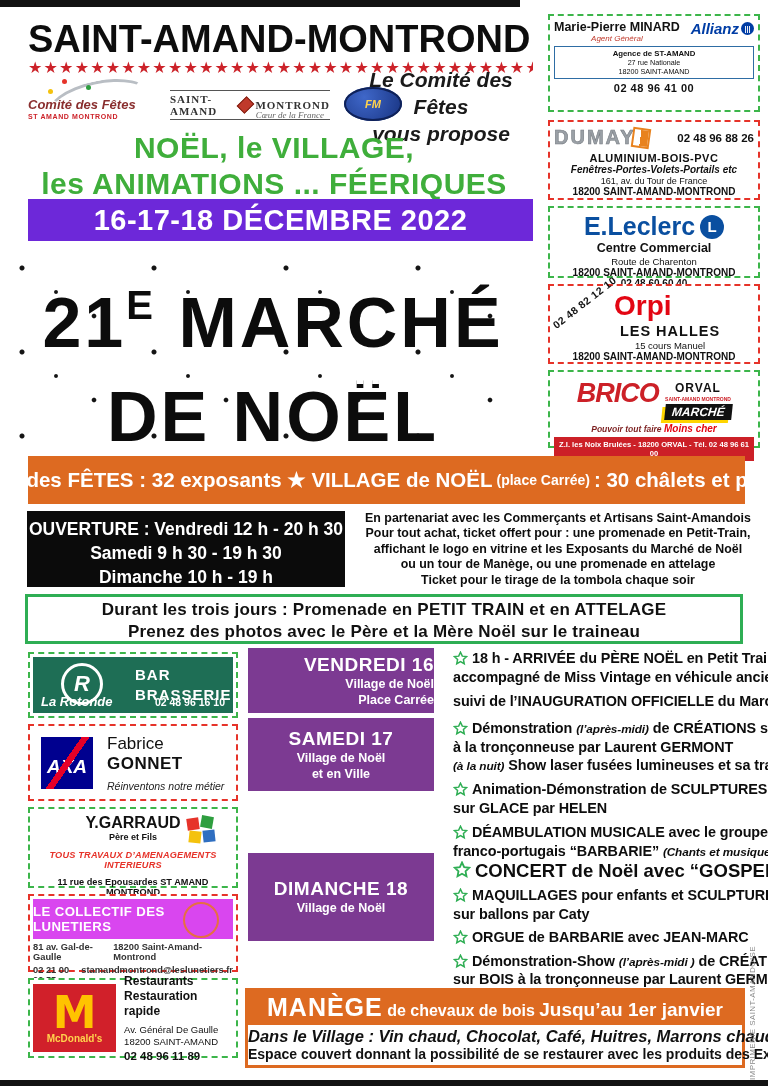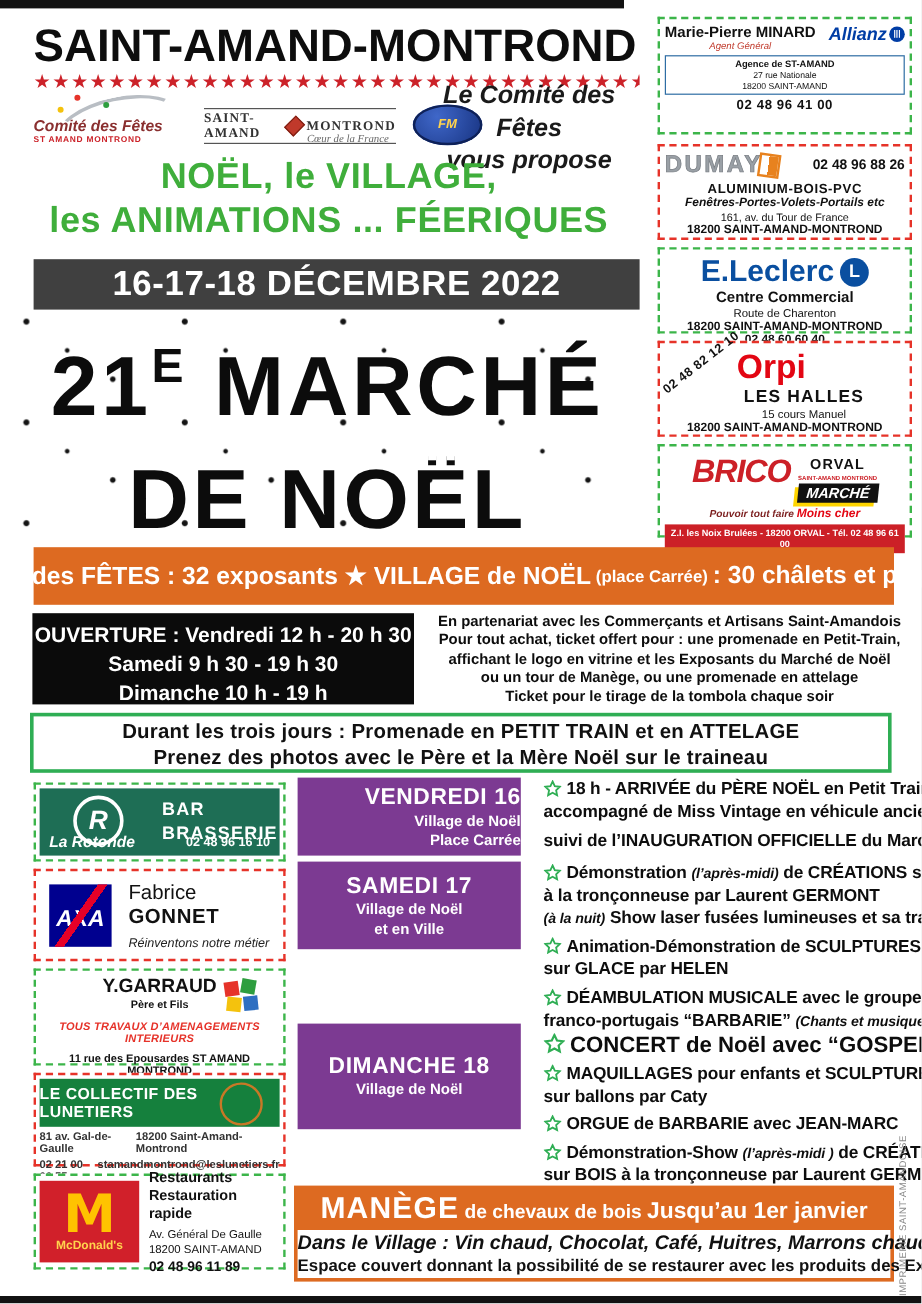--- a/index.html
+++ b/index.html
@@ -28,21 +28,21 @@
   .ville-word{font-size:11px;letter-spacing:1px;color:#333;font-weight:700;}
   .diamond{width:12px;height:12px;background:#c0392b;transform:rotate(45deg);border:1px solid #7d1f12;}
   .ville-tag{position:absolute;right:6px;top:28px;font-size:9px;font-style:italic;color:#666;}
   .radio-logo{width:58px;height:34px;border-radius:50%;background:radial-gradient(circle at 35% 30%,#3f67c9,#16317e);
               display:flex;align-items:center;justify-content:center;box-shadow:inset 0 0 0 2px #0e2158;}
   .radio-txt{color:#ffd34d;font-size:11px;font-weight:900;font-style:italic;}
   .propose{left:350px;top:66px;width:182px;text-align:center;font-size:21px;font-weight:800;
            font-style:italic;line-height:27px;color:#1a1a1a;}
   .slogan{left:0;top:130px;width:548px;text-align:center;color:#3fae3b;font-weight:800;
           font-size:30px;line-height:36px;letter-spacing:.5px;}
-  .date-banner{left:28px;top:216px;width:505px;height:42px;background:#404040;color:#fff;
+  .date-banner{left:28px;top:199px;width:505px;height:42px;background:#6d28d9;color:#fff;
                display:flex;align-items:center;justify-content:center;font-size:29px;font-weight:800;letter-spacing:.5px;}
   
   .big-title{left:8px;top:258px;width:530px;height:196px;text-align:center;
      background-image:radial-gradient(circle at 14px 10px,#141414 2px,transparent 3px),
                       radial-gradient(circle at 86px 58px,#141414 1.8px,transparent 2.8px),
                       radial-gradient(circle at 48px 34px,#141414 1.4px,transparent 2.4px);
      background-size:132px 84px;}
   .snow-line{position:relative;font-size:70px;font-weight:900;letter-spacing:3px;line-height:94px;color:#0c0c0c;white-space:nowrap;}
   .snow-line .white-cap{position:absolute;left:0;top:0;width:100%;color:#fff;
      clip-path:inset(0 0 76% 0);transform:translateY(-4px);}
@@ -124,21 +124,21 @@
   .axa-n2{font-size:17px;font-weight:800;letter-spacing:.5px;}
   .axa-tag{font-size:10.5px;font-style:italic;margin-top:6px;color:#222;}
   .gar-box{position:relative;text-align:center;height:100%;}
   .gar-name{font-size:16px;font-weight:800;margin-top:2px;}
   .gar-sub{font-size:9px;font-weight:700;}
   .gar-squares{position:absolute;right:16px;top:2px;width:30px;height:30px;}
   .gar-squares i{position:absolute;width:12px;height:12px;}
   .gar-serv{color:#e6332a;font-size:9.2px;font-weight:800;font-style:italic;margin-top:8px;letter-spacing:.2px;}
   .gar-addr{font-size:9.2px;font-weight:700;margin-top:7px;}
   .gar-phone{font-size:12.5px;font-weight:800;letter-spacing:2px;margin-top:2px;}
-  .lun-dark{position:relative;background:#15803d;height:40px;display:flex;align-items:center;justify-content:center;overflow:hidden;}
+  .lun-dark{position:relative;background:#d946ef;height:40px;display:flex;align-items:center;justify-content:center;overflow:hidden;}
   .lun-stamp{position:absolute;right:14px;top:3px;width:32px;height:32px;border:2px solid #e87722;border-radius:50%;opacity:.85;}
   .lun-brand{position:relative;color:#fff;font-size:13.2px;font-weight:800;letter-spacing:.4px;}
   .lun-row{display:flex;justify-content:space-between;font-size:9.3px;font-weight:700;color:#333;margin-top:3px;}
   .lun-hours{color:#e87722;font-size:9px;font-weight:700;font-style:italic;margin-top:2px;}
   .mcd-row{display:flex;align-items:center;height:100%;}
   .mcd-sq{width:86px;height:68px;background:#d1202a;display:flex;flex-direction:column;align-items:center;justify-content:center;}
   .mcd-m{color:#ffc300;font-size:44px;font-weight:900;line-height:40px;font-family:"DejaVu Sans",sans-serif;}
   .mcd-txt{color:#ffd34d;font-size:10px;font-weight:800;margin-top:0px;}
   .mcd-right{margin-left:8px;}
   .mcd-l1{font-size:12px;font-weight:800;line-height:15px;}

